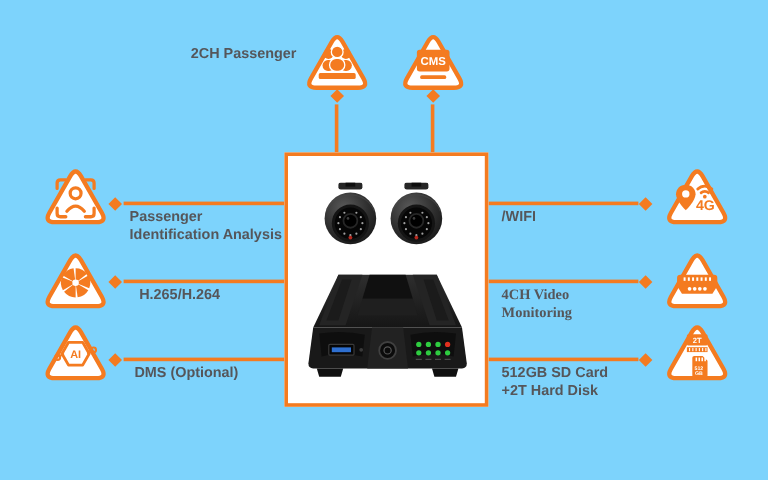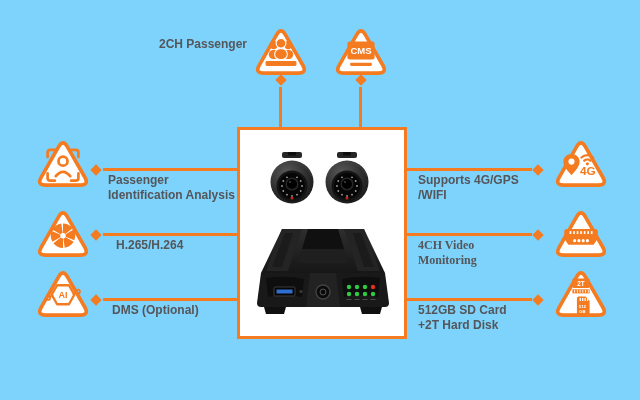--- a/index.html
+++ b/index.html
@@ -117,21 +117,20 @@
       <circle class="wFill" cx="21.5" cy="28" r="3.4"></circle>
       <path class="oStroke" stroke-width="2.6" d="M32.5,23.5 a9.2,9.2 0 0 1 13,0"></path>
       <path class="oStroke" stroke-width="2.6" d="M35.6,27 a4.8,4.8 0 0 1 6.8,0"></path>
       <circle class="oFill" cx="39" cy="30.5" r="1.7"></circle>
       <text x="39.5" y="43" font-size="13" text-anchor="middle" fill="#F47B20">4G</text>
     </g>
   </svg>
   <div class="diamond" style="left:534px;top:166px;"></div>
   <div class="hline" style="left:407px;top:168px;width:125px;"></div>
   <div class="lbl" style="left:418px;top:173px;">
-    <div>Supports 4G/GPS</div>
     <div>/WIFI</div>
   </div>
 
   <svg class="tri" style="left:552px;top:206px;" viewBox="0 0 64 58">
     <path class="tshape" d="M36.9,11.7 L56.1,45.3 Q61,54 51,54 L13,54 Q3,54 7.9,45.3 L27.1,11.7 Q32,3 36.9,11.7 Z"></path>
     <g>
       <path class="oFill" d="M16.5,25 h31 a3,3 0 0 1 3,3 v7.5 l-4.5,7 h-28 l-4.5,-7 V28 a3,3 0 0 1 3,-3 Z"></path>
       <g class="wFill">
         <rect x="19.5" y="27.5" width="1.8" height="3.2"></rect>
           <rect x="23.4" y="27.5" width="1.8" height="3.2"></rect>

